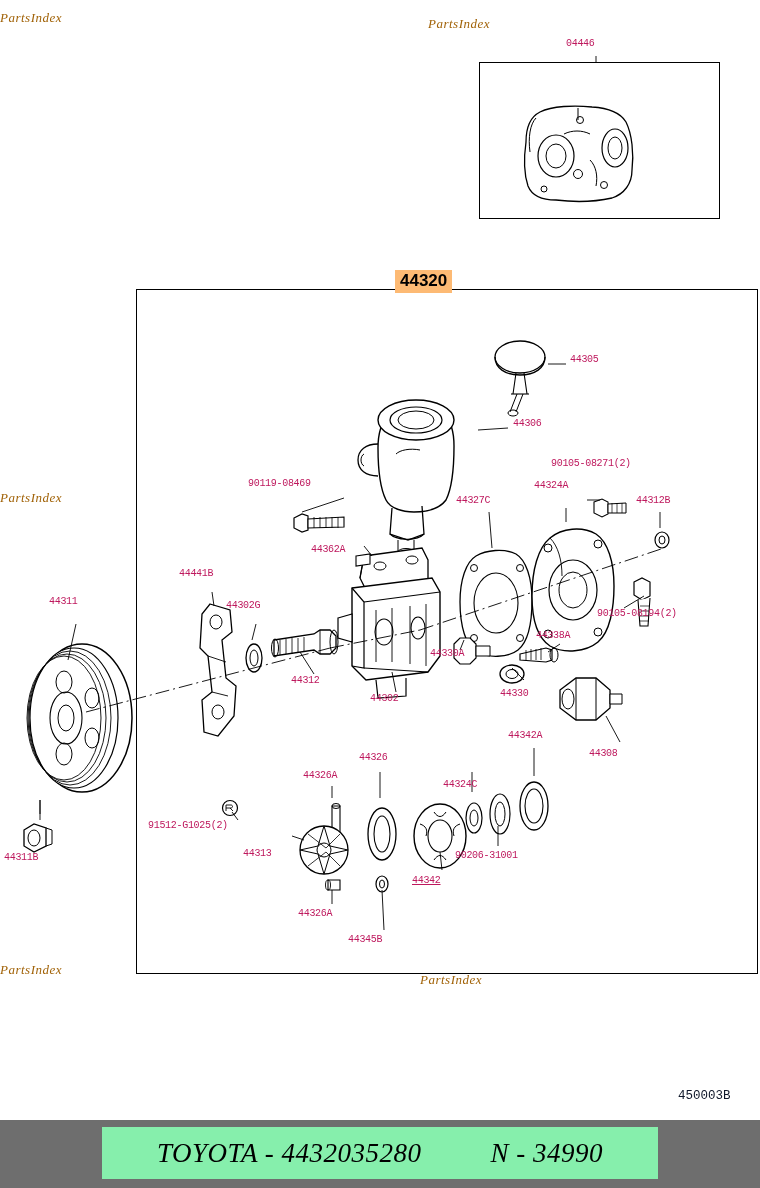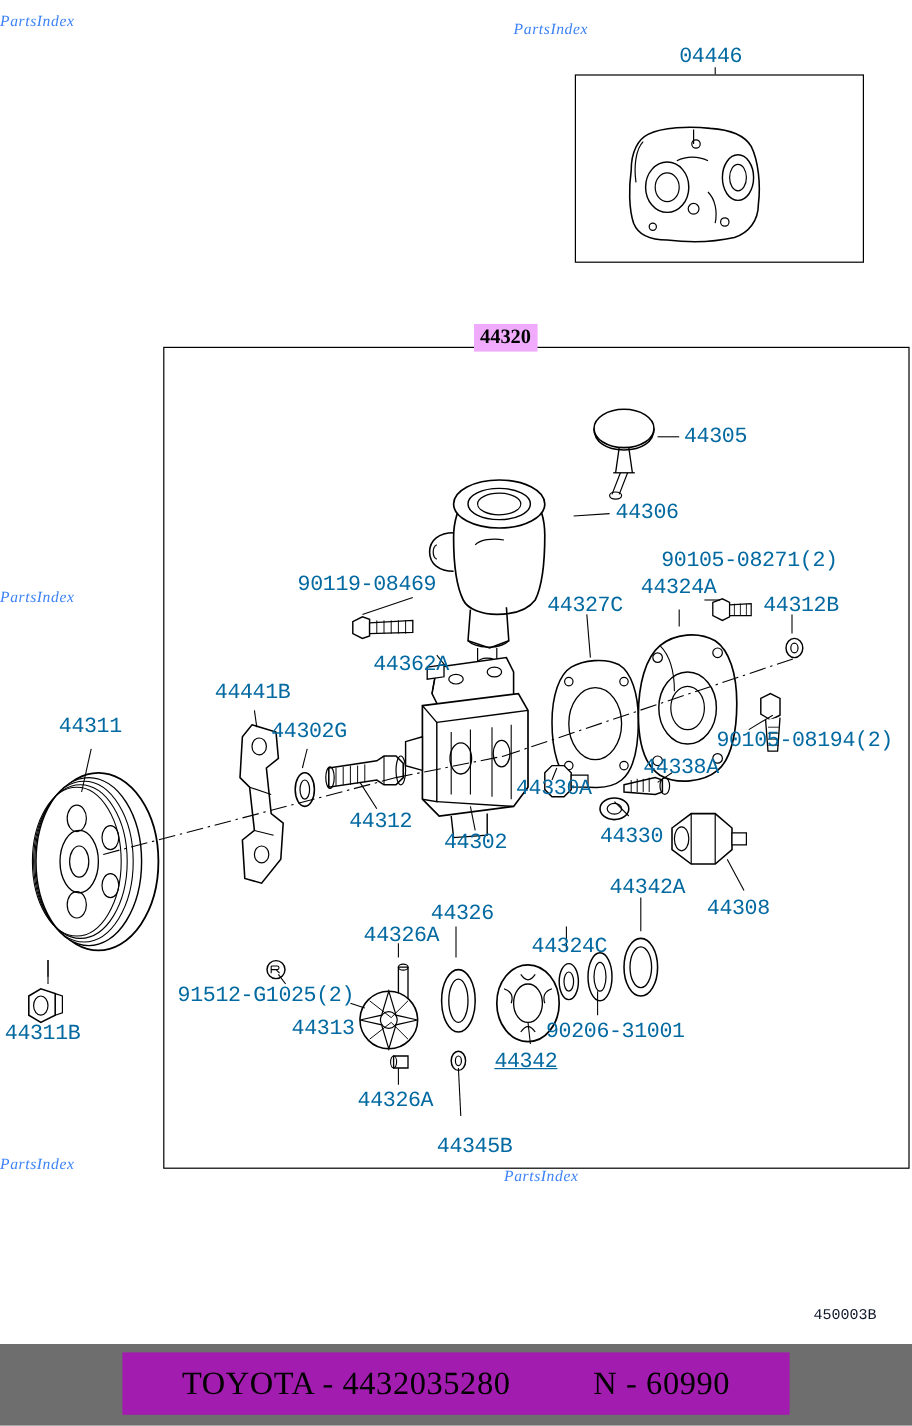--- a/index.html
+++ b/index.html
@@ -16,42 +16,42 @@
   }
   #diagram {
     position: absolute;
     left: 0; top: 0;
     width: 760px;
     height: 1120px;
     background: #ffffff;
   }
   .wm {
     position: absolute;
-    color: #3b82f6;
+    color: #a16207;
     font-size: 13px;
     font-family: "Liberation Serif", serif;
     font-style: italic;
     letter-spacing: 0.5px;
     user-select: none;
   }
   .lbl {
     position: absolute;
     font-family: "Liberation Mono", monospace;
-    font-size: 18px;
-    color: #0369a1;
+    font-size: 10px;
+    color: #be185d;
     white-space: nowrap;
     letter-spacing: -0.3px;
   }
   .hl {
     position: absolute;
-    font-family: Liberation Serif, serif;
+    font-family: Liberation Sans, sans-serif;
     font-size: 17px;
     font-weight: bold;
     color: #000000;
-    background: #f0abfc;
+    background: #fdba74;
     padding: 1px 5px 2px 5px;
     white-space: nowrap;
   }
   .box {
     position: absolute;
     border: 1.6px solid #000000;
     background: transparent;
   }
   .code-id {
     position: absolute;
@@ -66,25 +66,26 @@
     width: 760px;
     height: 68px;
     background: #6e6e6e;
   }
   #footer-plate {
     position: absolute;
     left: 102px;
     top: 1127px;
     width: 556px;
     height: 52px;
-    background: #a21caf;
+    background: #86efac;
     display: flex;
     align-items: center;
     justify-content: center;
     gap: 69px;
+    font-style: italic;
   }
   #footer-plate .ft {
     font-family: "Liberation Serif", serif;
     font-size: 27px;
     color: #000000;
     letter-spacing: 0.5px;
     white-space: nowrap;
   }
   svg.art {
     position: absolute;
@@ -420,23 +421,23 @@
   <div class="lbl" style="left:589px; top:748px;">44308</div>
   <div class="lbl" style="left:508px; top:730px;">44342A</div>
   <div class="lbl" style="left:443px; top:755px;margin-top:24px;">44324C</div>
   <div class="lbl" style="left:359px; top:752px;">44326</div>
   <div class="lbl" style="left:303px; top:770px;">44326A</div>
   <div class="lbl" style="left:243px; top:848px;">44313</div>
   <div class="lbl" style="left:148px; top:820px;">91512-G1025(2)</div>
   <div class="lbl" style="left:455px; top:850px;">90206-31001</div>
   <div class="lbl" style="left:412px; top:875px;text-decoration:underline;">44342</div>
   <div class="lbl" style="left:298px; top:908px;">44326A</div>
-  <div class="lbl" style="left:364px; top:934px;margin-top:12px;">44345B</div>
+  <div class="lbl" style="left:348px; top:934px;">44345B</div>
   <div class="lbl" style="left:4px; top:852px;">44311B</div>
 
   <div class="code-id" style="left:678px; top:1089px;">450003B</div>
 </div>
 
 <div id="footer"></div>
 <div id="footer-plate">
   <div class="ft">TOYOTA - 4432035280</div>
-  <div class="ft">N - 60990</div>
+  <div class="ft">N - 34990</div>
 </div>
 
 </body></html>

